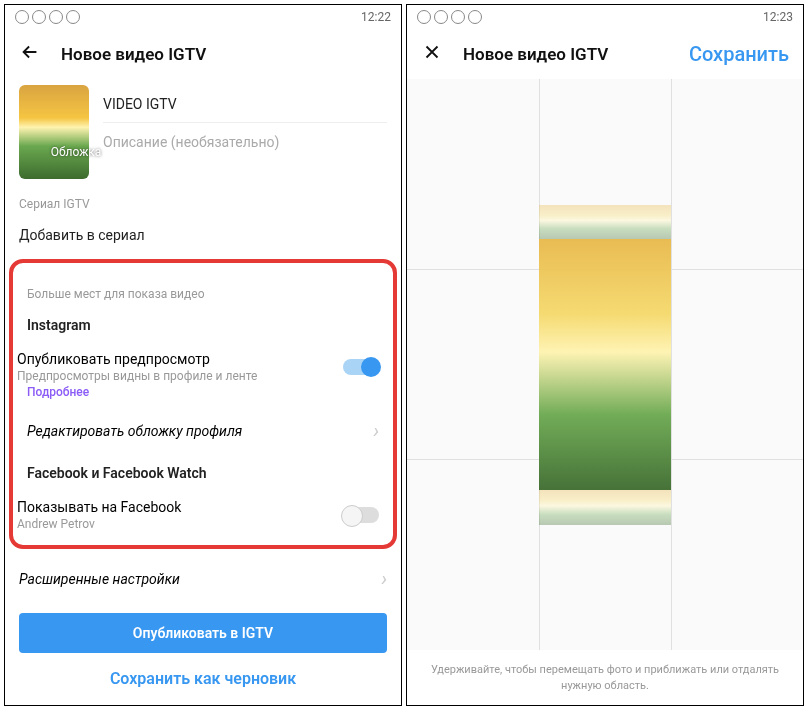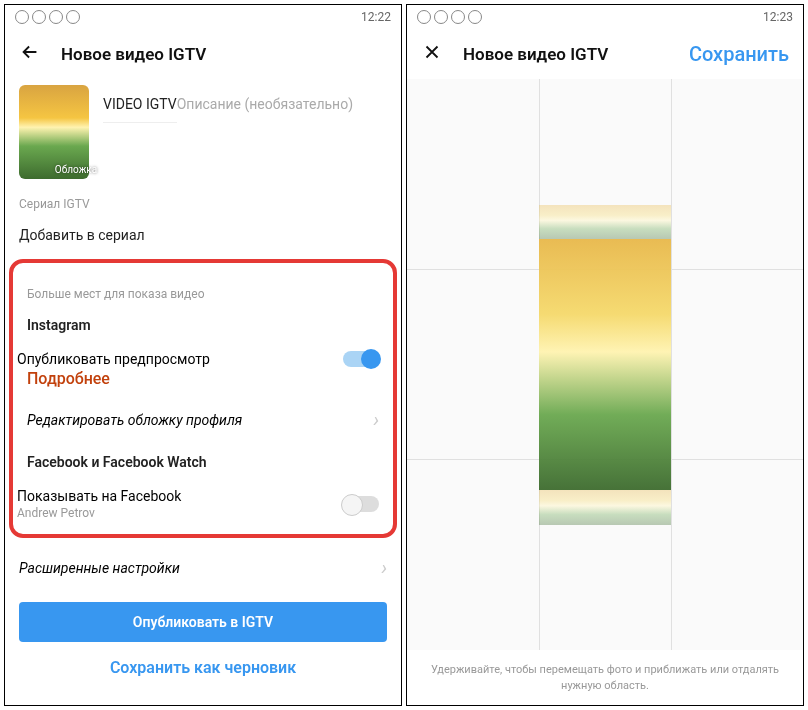--- a/index.html
+++ b/index.html
@@ -8,37 +8,37 @@
   .statusbar { height: 24px; display: flex; align-items: center; justify-content: space-between; padding: 0 10px; font-size: 12px; color: #666; }
   .status-icons { display: flex; gap: 3px; }
   .status-icons span { width: 14px; height: 14px; border: 1.5px solid #888; border-radius: 50%; display: inline-block; }
   .header { height: 50px; display: flex; align-items: center; padding: 0 14px; gap: 20px; }
   .back-icon svg, .close-icon svg { width: 22px; height: 22px; }
   .title { font-size: 17px; font-weight: 600; color: #111; flex: 1; }
   .save-link { color: #3897f0; font-size: 20px; font-weight: 500; }
   .content { flex: 1; overflow-y: auto; }
   .video-row { display: flex; padding: 6px 14px 0 14px; gap: 14px; }
   .thumb { width: 70px; height: 94px; border-radius: 6px; background: linear-gradient(to bottom, #d9a441 0%, #f5c542 35%, #fff3b0 45%, #6aa84f 65%, #3d6b2e 100%); position: relative; display: flex; align-items: flex-end; justify-content: center; }
-  .thumb-label { color: #fff; font-size: 10px; margin-bottom: 4px; text-shadow: 0 0 3px rgba(0,0,0,.6); padding-left: 44px; }
-  .video-fields { flex: 1; display: flex; }
+  .thumb-label { color: #fff; font-size: 12px; margin-bottom: 20px; text-shadow: 0 0 3px rgba(0,0,0,.6); padding-left: 44px; }
+  .video-fields { flex: 1; display: flex; flex-direction: column; }
   .vtitle { font-size: 14px; color: #222; height: 38px; display:flex; align-items:center; border-bottom:1px solid #eee;}
   .vdesc { font-size: 14px; color: #aaa; height: 38px; display:flex; align-items:center;}
   .section-label { font-size: 12px; color: #999; padding: 18px 14px 6px 14px; }
   .row { font-size: 14px; color: #222; padding: 10px 14px; }
   .highlight-box { border: 4px solid #e53935; border-radius: 14px; margin: 6px 4px 6px 4px; padding-bottom: 6px; }
   .bold { font-weight: 600; }
   .toggle-row { display: flex; align-items: center; justify-content: space-between; padding: 8px 14px 0 4px; }
   .toggle-row .left { flex: 1; }
   .toggle-row .sub { font-size: 12px; color: #999; margin-top: 2px; }
   .toggle { width: 36px; height: 16px; border-radius: 8px; position: relative; }
   .toggle.on { background: #aad4f5; }
   .toggle.on::after { content:''; position:absolute; right:-2px; top:-2px; width:20px; height:20px; background:#3897f0; border-radius:50%; }
   .toggle.off { background: #ddd; }
   .toggle.off::after { content:''; position:absolute; left:-2px; top:-2px; width:20px; height:20px; background:#f5f5f5; border:1px solid #ccc; border-radius:50%; }
-  .link { color: #c2410c; font-size: 16px; padding: 2px 14px 8px 14px; font-weight:500;}
+  .link { color: #8b5cf6; font-size: 12px; padding: 2px 14px 8px 14px; font-weight:500;}
   .chevron-row { display: flex; align-items: center; justify-content: space-between; padding: 12px 14px; font-size: 14px; font-style: italic; }
   .chevron::after { content: '›'; color: #ccc; font-size: 20px; }
   .btn-primary { margin: 10px 14px 6px 14px; background: #3897f0; color:#fff; text-align:center; padding:12px 0; border-radius:4px; font-size:14px; font-weight:600;}
   .btn-link { text-align:center; color:#3897f0; font-size:16px; font-weight:600; padding:10px 0;}
   
   .crop-area { flex:1; position:relative; background:#fafafa; }
   .grid-line { position:absolute; background:#e0e0e0; }
   .gv1 { left:33.3%; top:0; bottom:0; width:1px;}
   .gv2 { left:66.6%; top:0; bottom:0; width:1px;}
   .gh1 { top:33.3%; left:0; right:0; height:1px;}
@@ -79,20 +79,21 @@
     </div>
     <div class="section-label">Сериал IGTV</div>
     <div class="row">Добавить в сериал</div>
 
     <div class="highlight-box">
       <div class="section-label" style="padding-top:24px">Больше мест для показа видео</div>
       <div class="row bold">Instagram</div>
       <div class="toggle-row">
         <div class="left">
           <div style="font-size:14px;">Опубликовать предпросмотр</div>
+          <div class="sub">Предпросмотры видны в профиле и ленте</div>
         </div>
         <div class="toggle on"></div>
       </div>
       <div class="link">Подробнее</div>
       <div class="chevron-row">
         <span>Редактировать обложку профиля</span>
         <span class="chevron"></span>
       </div>
       <div class="row bold">Facebook и Facebook Watch</div>
       <div class="toggle-row" style="padding-bottom:8px">

